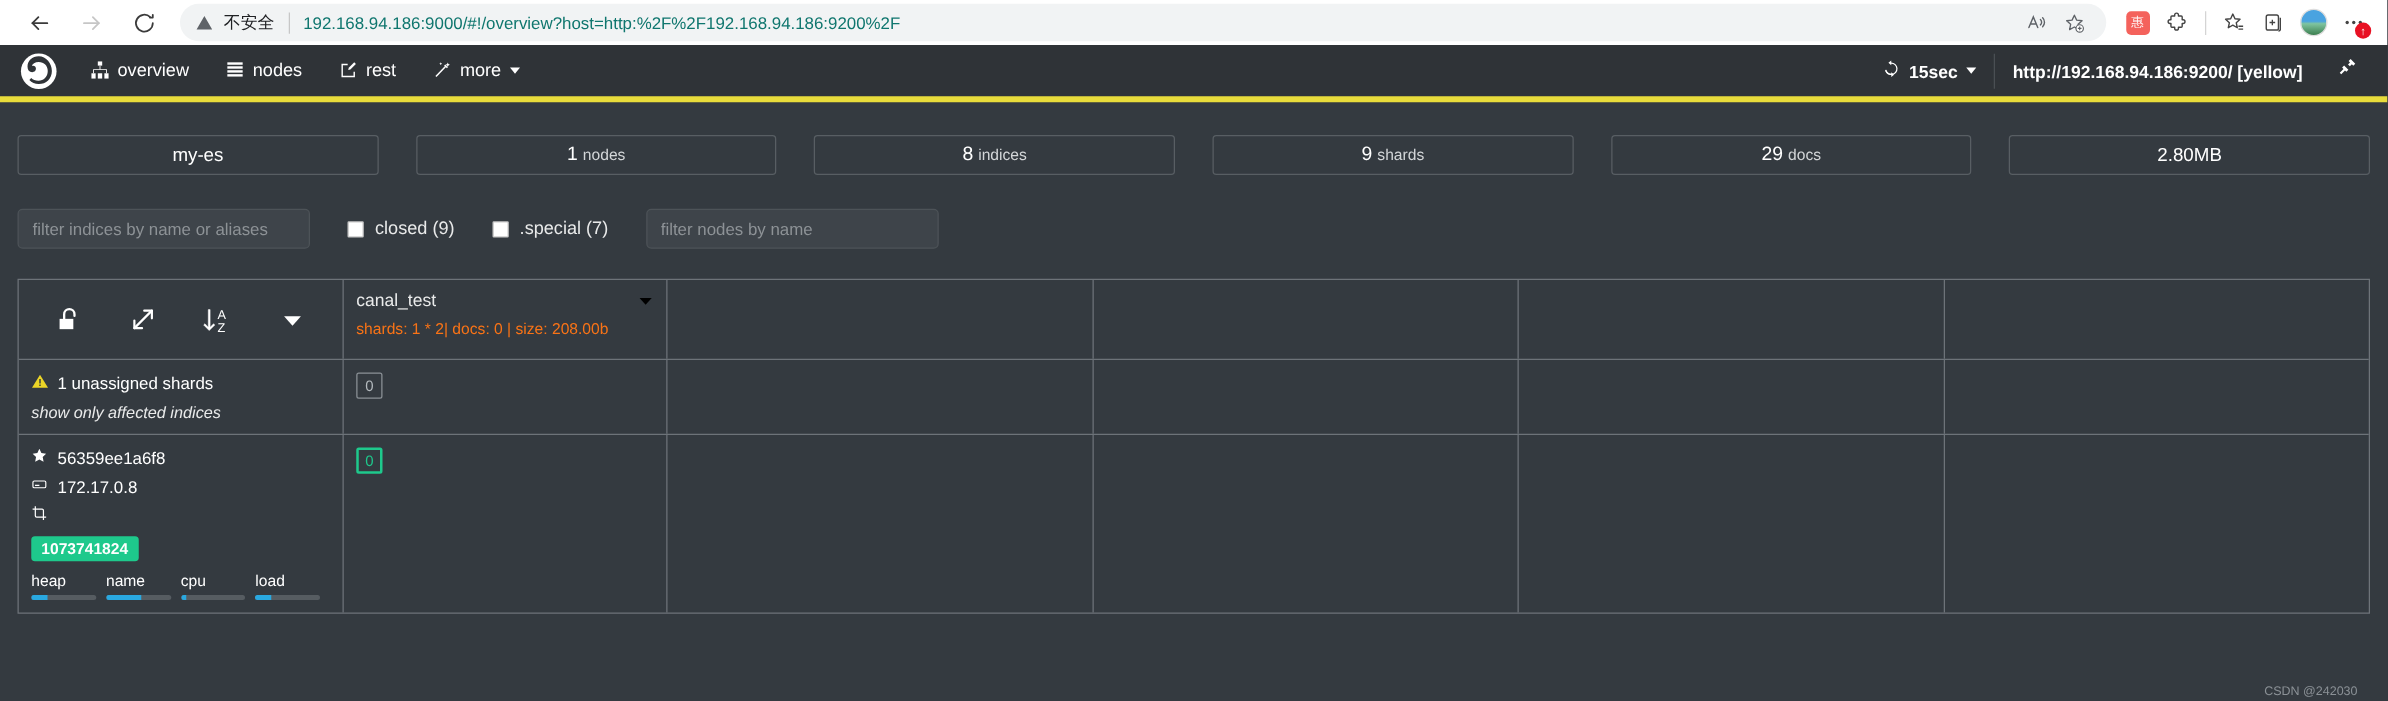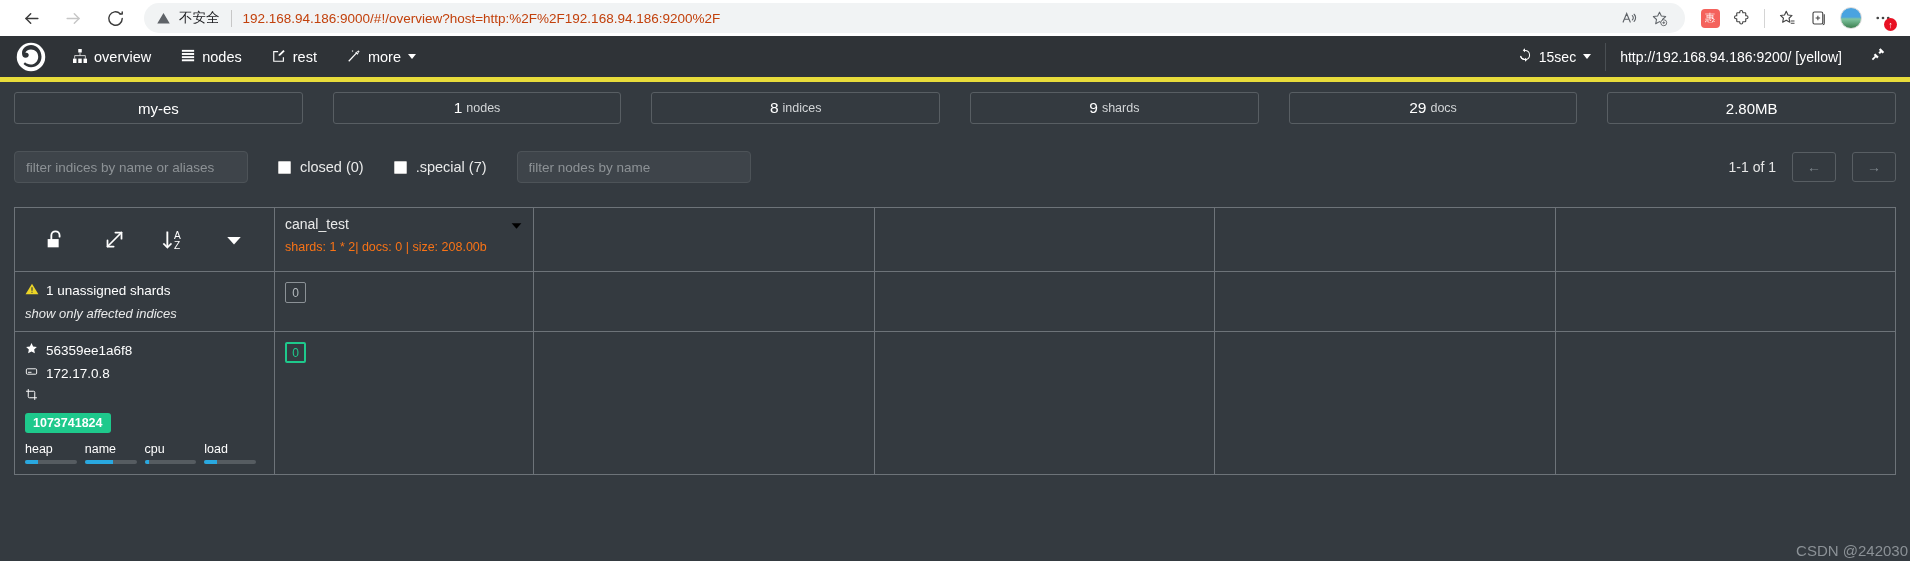--- a/index.html
+++ b/index.html
@@ -42,21 +42,21 @@
   }
   .omnibox .warn-icon { font-size: 13px; color: #5f6368; }
   .omnibox .sec-text {
     font-size: 13.5px; color: #202124;
     white-space: nowrap;
   }
   .omnibox .divider {
     width: 1px; height: 17px; background: #c7c7c7; margin: 0 3px;
   }
   .omnibox .url {
-    font-size: 13.5px; color: #c2410c;
+    font-size: 13.5px; color: #0f766e;
     white-space: nowrap; overflow: hidden; text-overflow: ellipsis;
   }
   .omni-actions { display: flex; align-items: center; gap: 2px; margin-left: auto; padding-left: 8px;}
   .omni-icon {
     width: 28px; height: 26px; display:flex; align-items:center; justify-content:center;
     color: #5f6368; font-size: 15px;
   }
   .tool-icons { display: flex; align-items: center; gap: 2px; margin-left: 6px; }
   .tool-icon {
     width: 30px; height: 28px;
@@ -100,21 +100,21 @@
   .nav-item {
     display: flex; align-items: center; gap: 7px;
     padding: 6px 13px;
     font-size: 14.5px;
     color: #ffffff;
     white-space: nowrap;
   }
   .nav-item .ni { font-size: 13px; line-height: 1; }
   .nav-right {
     margin-left: auto;
-    display: flex; align-items: center; gap: 0px;
+    display: flex; align-items: center; gap: 0px; font-weight: bold;
   }
   .refresh-box {
     display: flex; align-items: center; gap: 7px;
     font-size: 14px; padding: 6px 14px; white-space: nowrap;
   }
   .host-box {
     font-size: 14px; padding: 6px 14px; white-space: nowrap;
     border-left: 1px solid #4a4f53;
   }
   .plug-icon { padding: 6px 8px 6px 14px; font-size: 16px; }
@@ -133,21 +133,21 @@
   .main {
     background: #343a40;
     padding: 0 14px;
     height: calc(561px - 36px - 41px - 5px);
     position: relative;
   }
 
   .cards-row {
     display: flex;
     gap: 30px;
-    padding-top: 10px;
+    padding-top: 26px;
   }
   .stat-card {
     flex: 1 1 0;
     height: 32px;
     border: 1px solid #585e63;
     border-radius: 3px;
     display: flex; align-items: center; justify-content: center;
     color: #e6e6e6;
     font-size: 15px;
     white-space: nowrap;
@@ -296,23 +296,23 @@
     border-radius: 2px;
     overflow: hidden;
   }
   .metric-fill {
     height: 100%;
     background: #29a8e0;
   }
 
   .watermark {
     position: absolute;
-    right: 2px; bottom: 2px;
+    right: 24px; bottom: 2px;
     color: #8b9196;
-    font-size: 15px;
+    font-size: 10px;
     text-align: right;
   }
 </style>
 </head>
 <body>
 
 <div class="browser-bar">
   <div class="nav-btn">
     <svg width="19" height="19" viewBox="0 0 24 24" fill="none" stroke="currentColor" stroke-width="1.8" stroke-linecap="round" stroke-linejoin="round">
       <line x1="20" y1="12" x2="5" y2="12"></line>
@@ -497,37 +497,28 @@
     </div>
     <div class="stat-card single">
       <span>2.80MB</span>
     </div>
   </div>
 
   <div class="filter-row">
     <input class="filter-input" type="text" placeholder="filter indices by name or aliases" style="">
     <div class="chk-wrap">
       <span class="chk-box"></span>
-      <span>closed (0)</span>
+      <span>closed (9)</span>
     </div>
     <div class="chk-wrap">
       <span class="chk-box"></span>
       <span>.special (7)</span>
     </div>
     <input class="filter-input" type="text" placeholder="filter nodes by name" style="">
     <div class="spacer-flex"></div>
-    <div class="pager">
-      <span class="pager-label">1-1 of 1</span>
-      <div class="pager-btn">
-        <span>←</span>
-      </div>
-      <div class="pager-btn">
-        <span>→</span>
-      </div>
-    </div>
   </div>
 
   <div class="grid">
 
     <div class="grid-row hdr">
       <div class="cell-first">
         <div class="hdr-icons">
           <div class="hdr-icon">
             <svg width="22" height="22" viewBox="0 0 24 24" fill="none" stroke="currentColor" stroke-width="2">
               <rect x="4" y="11" width="12" height="9" fill="currentColor" stroke="none"></rect>

